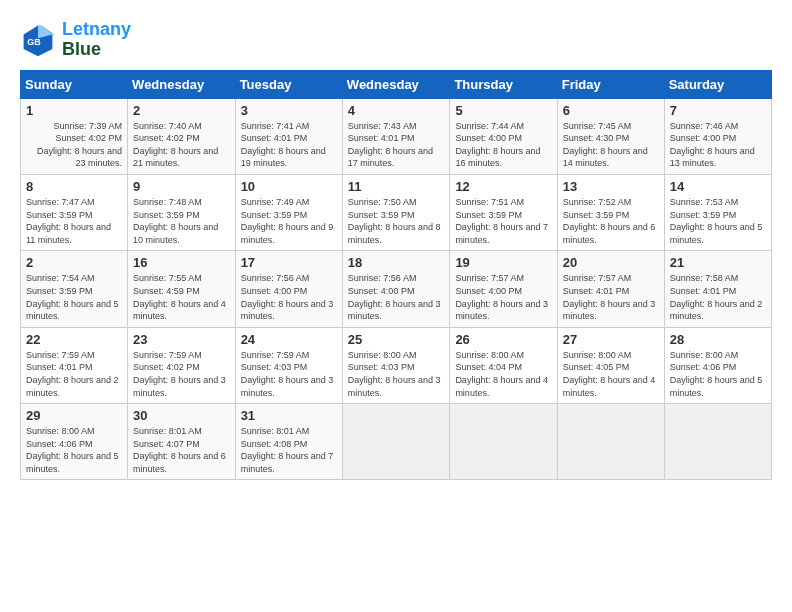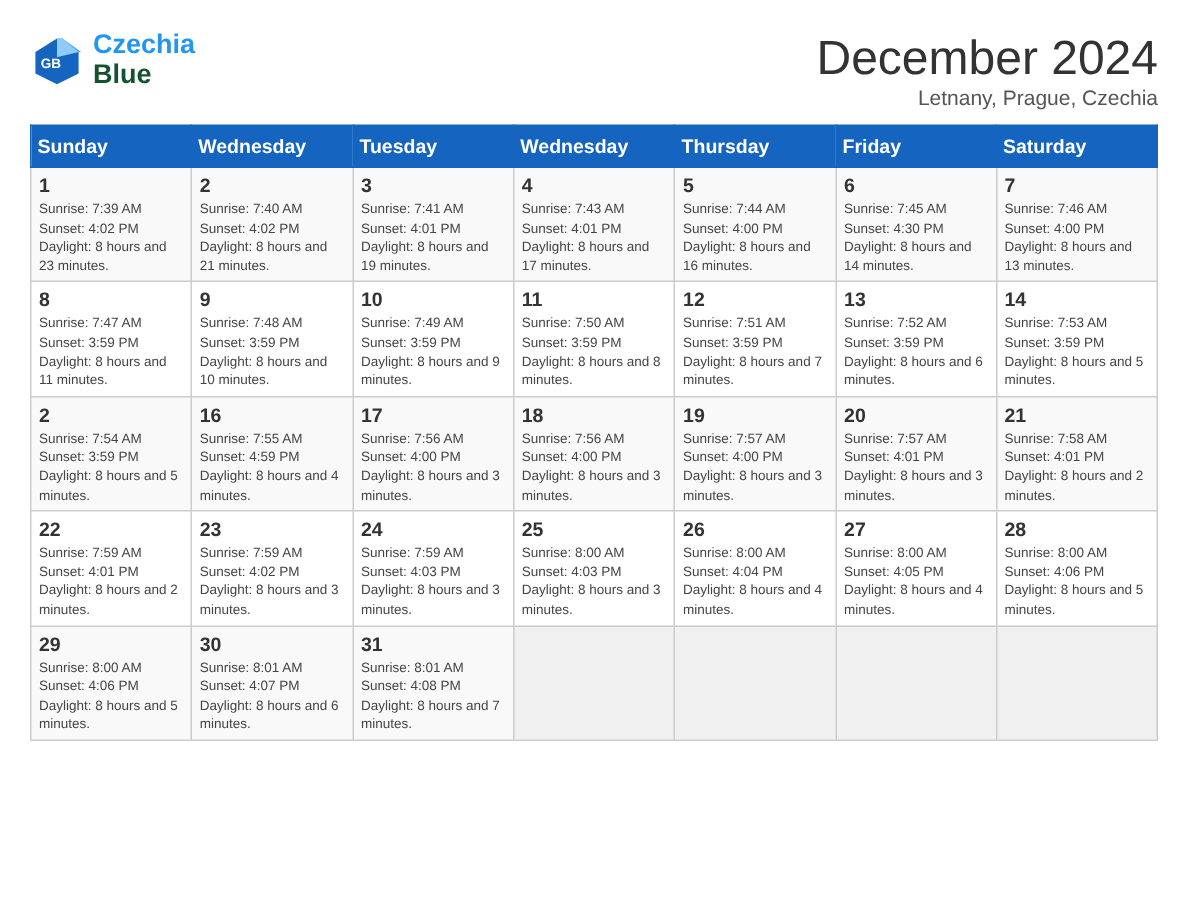--- a/index.html
+++ b/index.html
@@ -94,47 +94,43 @@
 
 <div class="header">
   <div class="logo">
     <svg class="logo-icon" viewBox="0 0 40 40">
       <polygon points="20,4 36,14 36,30 20,38 4,30 4,14" fill="#1565C0"></polygon>
       <polygon points="24,4 38,14 36,14 20,4" fill="#42A5F5"></polygon>
       <polygon points="20,4 24,4 36,14 20,18" fill="#90CAF9"></polygon>
       <text x="8" y="26" font-size="10" fill="white" font-weight="bold">GB</text>
     </svg>
     <div class="logo-text">
-      <div><span>Czechia</span></div>
+      <div><span>Letnany</span></div>
       <div><span style="color:#14532d">Blue</span></div>
     </div>
-  </div>
-  <div class="title-block">
-    <div class="month-title">December 2024</div>
-    <div class="location">Letnany, Prague, Czechia</div>
   </div>
 </div>
 
 <table class="calendar">
   <thead>
     <tr>
     <th>Sunday</th>
         <th>Wednesday</th>
         <th>Tuesday</th>
         <th>Wednesday</th>
         <th>Thursday</th>
         <th>Friday</th>
         <th>Saturday</th>
       </tr>
   </thead>
   <tbody id="calendar-body">
   <tr>
         <td>
           <span class="day-num">1</span>
-          <div class="day-detail" style="white-space: pre-line;">Sunrise: 7:39 AM
+          <div class="day-detail" style="white-space: pre-line; text-align: right;">Sunrise: 7:39 AM
 Sunset: 4:02 PM
 Daylight: 8 hours and 23 minutes.</div>
         </td>
         <td>
           <span class="day-num">2</span>
           <div class="day-detail" style="white-space: pre-line;">Sunrise: 7:40 AM
 Sunset: 4:02 PM
 Daylight: 8 hours and 21 minutes.</div>
         </td>
         <td>

